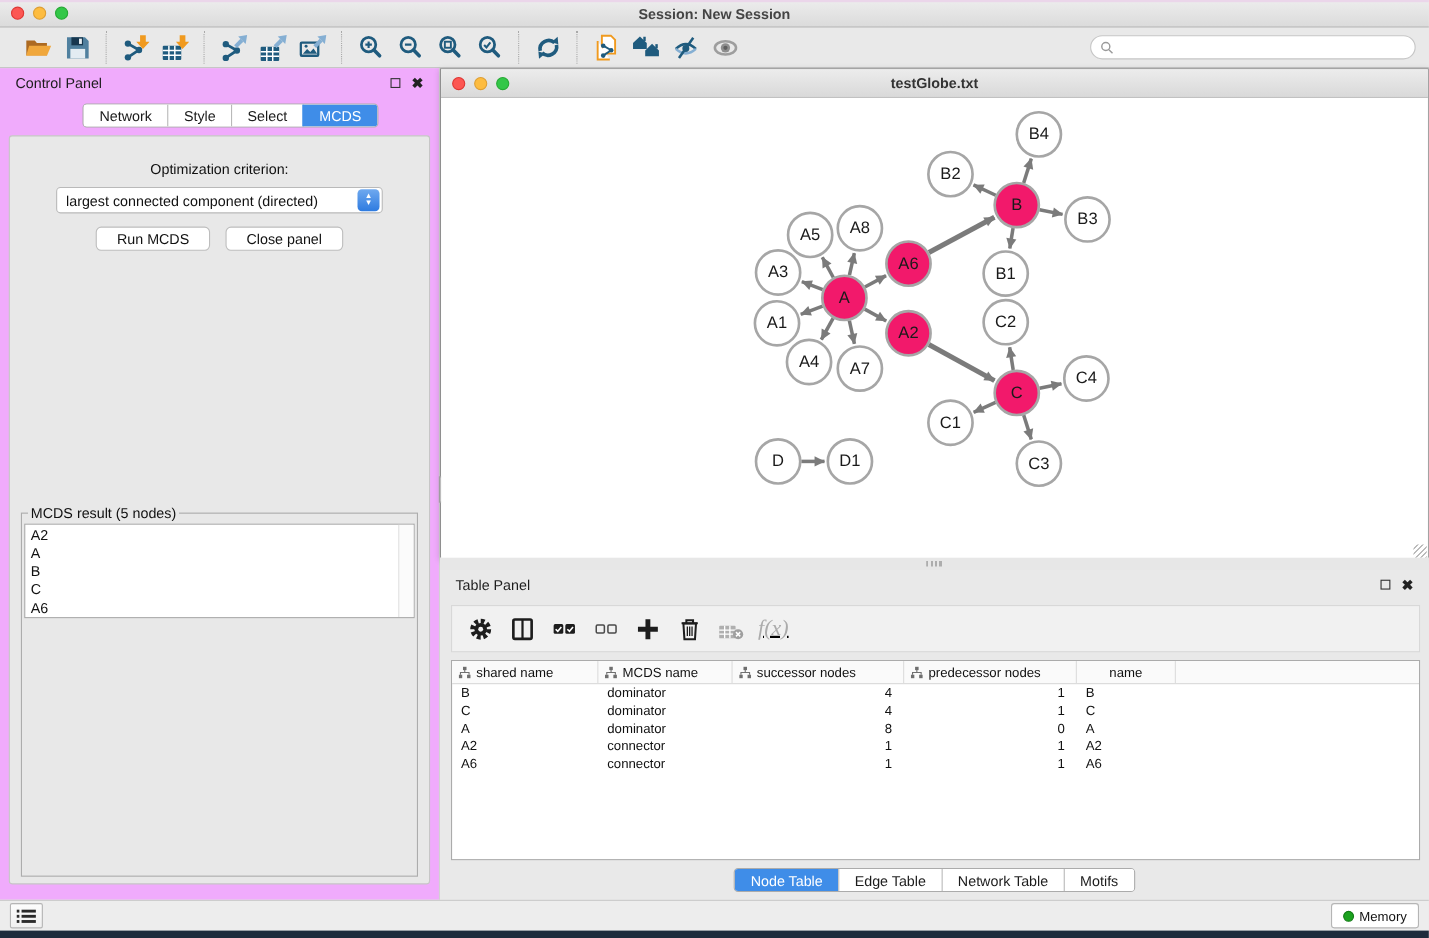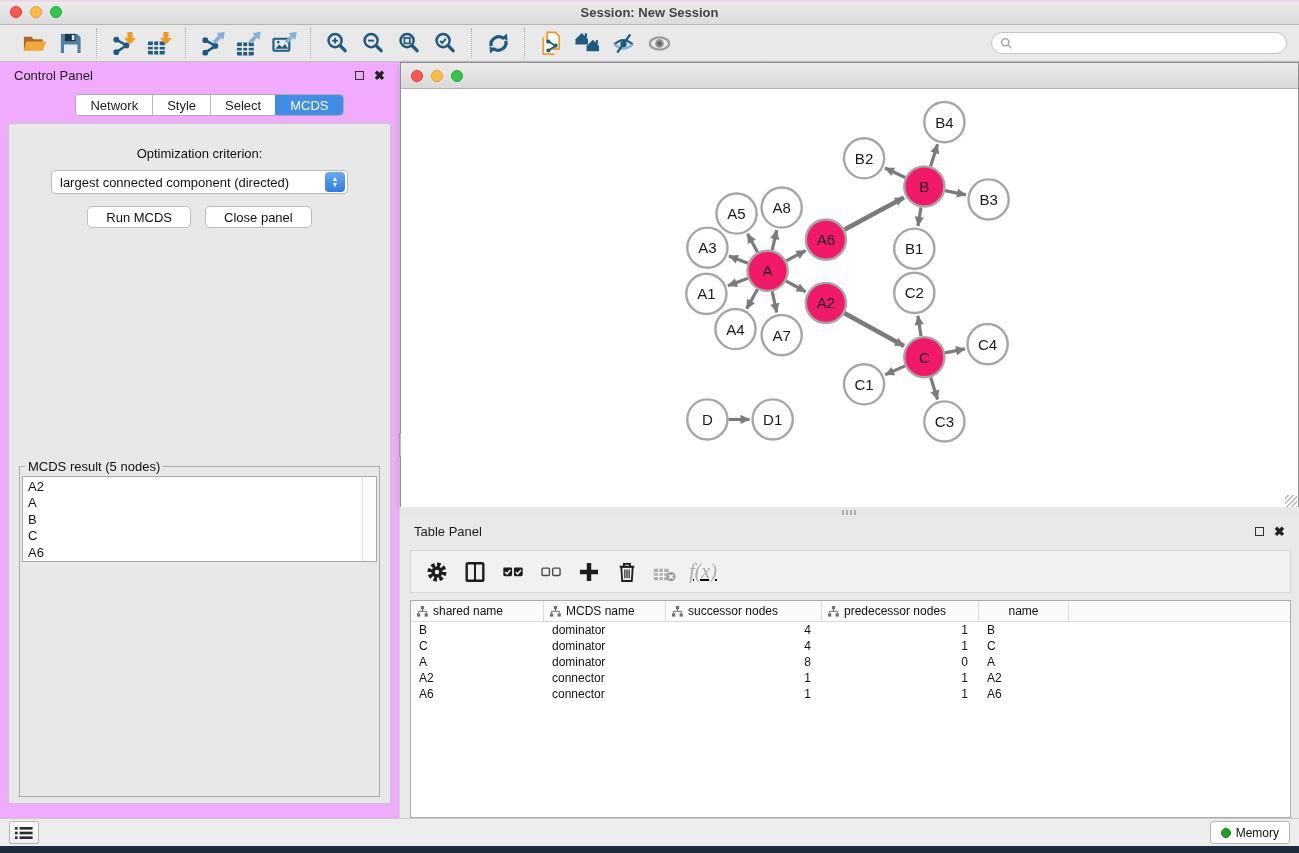--- a/index.html
+++ b/index.html
@@ -350,20 +350,21 @@
     <div class="right-col">
       <div class="left-grip"></div>
 
       <div class="network-window">
         <div class="nw-titlebar">
           <div class="traffic">
             <span class="tl red"></span>
             <span class="tl yellow"></span>
             <span class="tl green"></span>
           </div>
+          <div class="nw-title">testGlobe.txt</div>
         </div>
         <div class="nw-canvas">
           <svg class="graph" id="graphSvg" viewBox="0 0 893 417" preserveAspectRatio="xMidYMid meet">
             <defs>
               <marker id="arr" markerUnits="userSpaceOnUse" markerWidth="14" markerHeight="12" viewBox="-1 -6 12 12" refX="9" refY="0" orient="auto">
                 <path d="M0,-4.6 L9.5,0 L0,4.6 Z" fill="#7B7B7B"></path>
               </marker>
             </defs>
             <g id="edgeLayer">
                 <line x1="345.39133153665693" y1="173.4833437557185" x2="326.47616069794714" y2="166.2325282675464" stroke="#7B7B7B" stroke-width="3.2" marker-end="url(#arr)"></line>
@@ -638,20 +639,28 @@
               </div>
               <div class="dt-row">
                 <div class="dt-cell" style="width: 133px; flex: 0 0 auto;">A6</div>
                 <div class="dt-cell" style="width: 122px; flex: 0 0 auto;">connector</div>
                 <div class="dt-cell right" style="width: 156px; flex: 0 0 auto;">1</div>
                 <div class="dt-cell right" style="width: 157px; flex: 0 0 auto;">1</div>
                 <div class="dt-cell" style="width: 90px; flex: 0 0 auto;">A6</div>
               </div>
             </div>
         </div>
+        <div class="tp-tabs-row">
+          <div class="seg-control" id="tpTabs">
+              <div class="seg-tab active">Node Table</div>
+              <div class="seg-tab">Edge Table</div>
+              <div class="seg-tab">Network Table</div>
+              <div class="seg-tab">Motifs</div>
+            </div>
+        </div>
       </div>
     </div>
   </div>
 
   <div class="status-bar">
     <div class="list-btn">
       <svg viewBox="0 0 18 14" width="18" height="14">
         <g fill="#2b2b2b">
           <rect x="0" y="1" width="2.6" height="2.6"></rect>
             <rect x="4.6" y="1" width="13" height="2.6"></rect>

